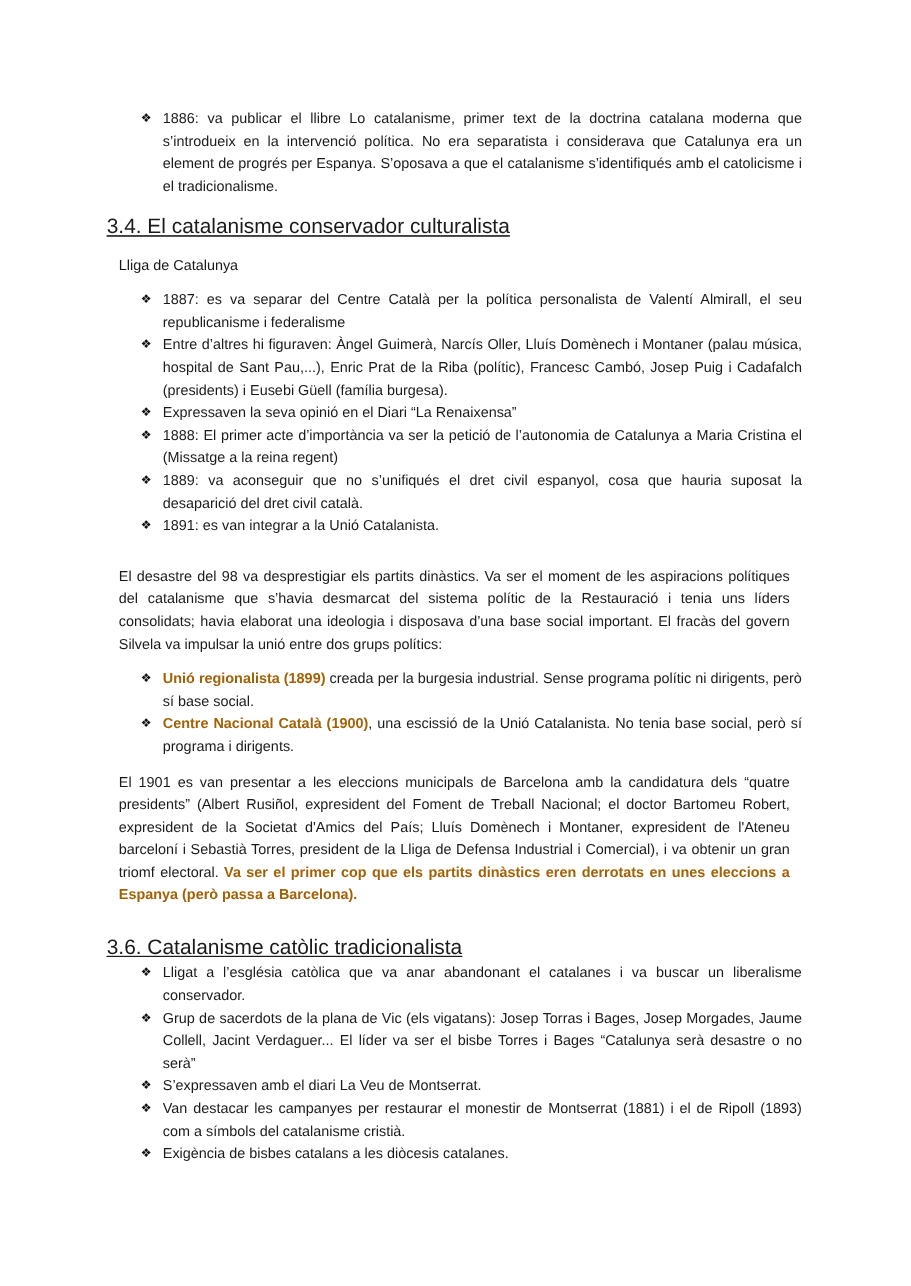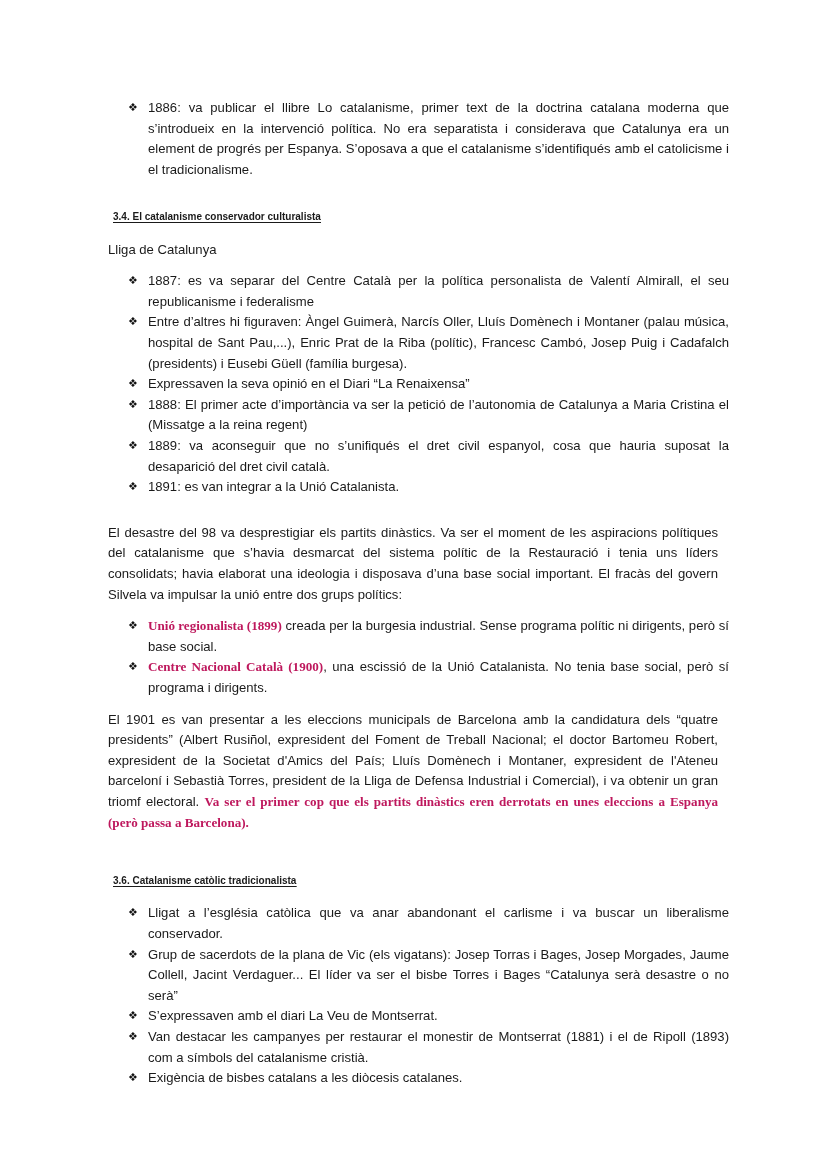--- a/index.html
+++ b/index.html
@@ -21,24 +21,24 @@
   }
   .content {
     position: absolute;
     left: 97px;
     top: 98px;
     width: 632px;
   }
 
   
   .heading {
-    font-size: 10px;
-    font-weight: bold;
+    font-size: 19px;
+    font-weight: normal;
     line-height: 1.33;
-    margin: 16px;
+    margin: 0;
     padding: 0;
     text-decoration: underline;
     text-underline-offset: 2px;
     display: block;
   }
   .heading span { text-decoration: underline; }
 
   
   .para {
     font-size: 13.1px;
@@ -73,21 +73,21 @@
     font-family: "DejaVu Sans", sans-serif;
     font-size: 11px;
     line-height: 20.6px;
     color: #111111;
   }
   ul.bullets > li > .li-text { display: block; }
 
   
   .gap-sec   { height: 14px; }
 
-  .blue      { color: #be185d; font-weight: bold; font-family: Liberation Serif, serif; }
+  .blue      { color: #a16207; font-weight: bold; }
 </style>
 </head>
 <body>
 
 <div class="page">
   <div class="content">
 
     <ul class="bullets">
       <li>
         <span class="bullet-glyph">❖</span>
@@ -148,21 +148,21 @@
 
     <div class="gap-sec"></div>
 
     <div class="heading">
       <span>3.6. Catalanisme catòlic tradicionalista</span>
     </div>
 
     <ul class="bullets">
       <li>
         <span class="bullet-glyph">❖</span>
-        <span class="li-text">Lligat a l’església catòlica que va anar abandonant el carlisme i va buscar un liberalisme conservador.</span>
+        <span class="li-text">Lligat a l’església catòlica que va anar abandonant el catalanes i va buscar un liberalisme conservador.</span>
       </li>
       <li>
         <span class="bullet-glyph">❖</span>
         <span class="li-text">Grup de sacerdots de la plana de Vic (els vigatans): Josep Torras i Bages, Josep Morgades, Jaume Collell, Jacint Verdaguer... El líder va ser el bisbe Torres i Bages “Catalunya serà desastre o no serà”</span>
       </li>
       <li>
         <span class="bullet-glyph">❖</span>
         <span class="li-text">S’expressaven amb el diari La Veu de Montserrat.</span>
       </li>
       <li>

